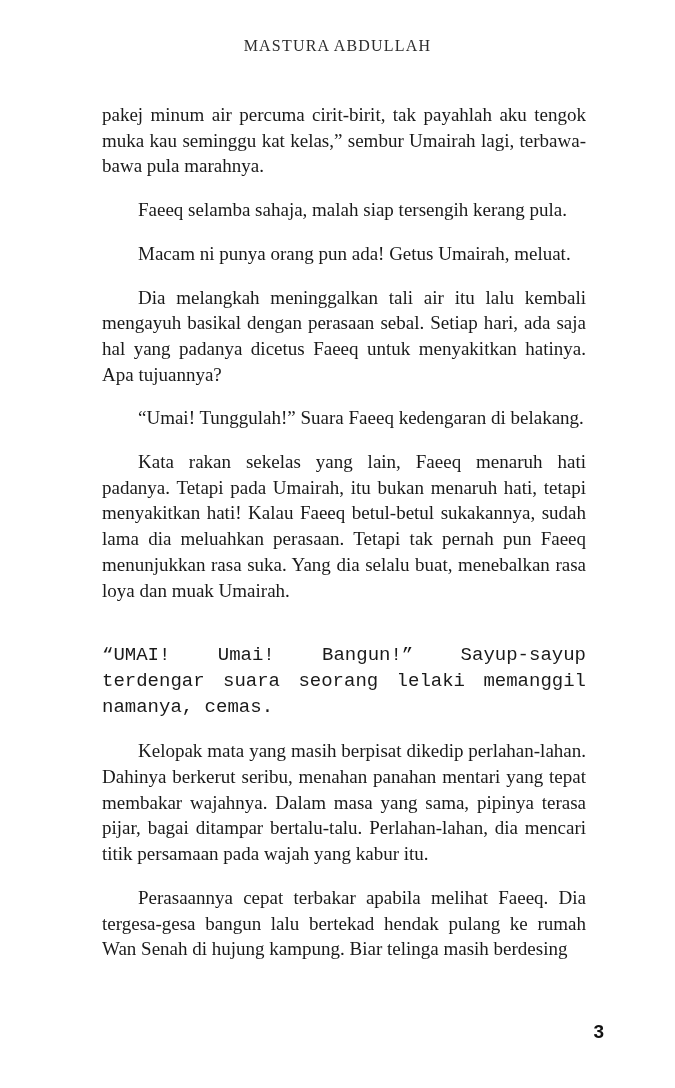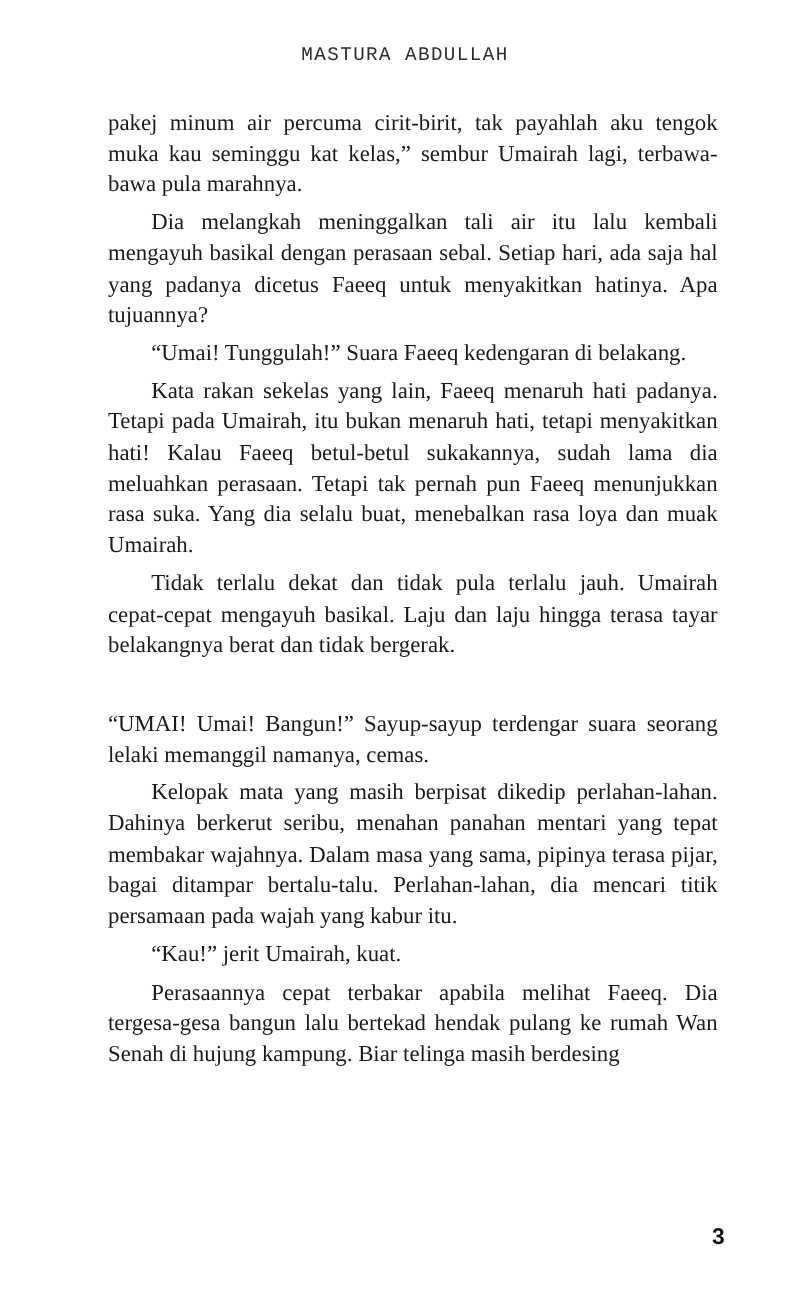--- a/index.html
+++ b/index.html
@@ -15,45 +15,46 @@
     overflow: hidden;
     font-family: "Liberation Serif", serif;
     color: #1a1a1a;
   }
   .running-head {
     position: absolute;
     top: 37px;
     left: 0;
     width: 675px;
     text-align: center;
-    font-family: Liberation Mono, monospace;
+    font-family: Liberation Serif, serif;
     font-size: 16px;
     font-weight: 400;
     letter-spacing: 1.2px;
     color: #2d2d2d;
   }
   .body-text {
     position: absolute;
     top: 84px;
     left: 84px;
     width: 520px;
     font-size: 19px;
     line-height: 25.7px;
     text-align: justify;
   }
   .body-text p {
-    margin: 6px;
+    margin: 18px;
     padding: 0;
     text-indent: 36px;
   }
   .body-text p.flush {
     text-indent: 0;
   }
   .body-text p.section-start {
     margin-top: 40px;
+    font-family: Liberation Mono, monospace;
   }
   .page-number {
     position: absolute;
     top: 1021px;
     left: 84px;
     width: 520px;
     text-align: right;
     font-family: "Liberation Sans", sans-serif;
     font-size: 19px;
     font-weight: 700;
@@ -62,25 +63,25 @@
 </style>
 </head>
 <body>
 
 <div class="page">
 
   <div class="running-head">MASTURA ABDULLAH</div>
 
   <main class="body-text">
     <p class="flush">pakej minum air percuma cirit-birit, tak payahlah aku tengok muka kau seminggu kat kelas,” sembur Umairah lagi, terbawa-bawa pula marahnya.</p>
+    <p>Faeeq selamba sahaja, malah siap tersengih kerang pula.</p>
+    <p>Macam ni punya orang pun ada! Getus Umairah, meluat.</p>
     <p>Dia melangkah meninggalkan tali air itu lalu kembali mengayuh basikal dengan perasaan sebal. Setiap hari, ada saja hal yang padanya dicetus Faeeq untuk menyakitkan hatinya.  Apa tujuannya?</p>
     <p>“Umai! Tunggulah!” Suara Faeeq kedengaran di belakang.</p>
     <p>Kata rakan sekelas yang lain, Faeeq menaruh hati padanya. Tetapi pada Umairah, itu bukan menaruh hati, tetapi menyakitkan hati! Kalau Faeeq betul-betul sukakannya, sudah lama dia meluahkan perasaan. Tetapi tak pernah pun Faeeq menunjukkan rasa suka. Yang dia selalu buat, menebalkan rasa loya dan muak Umairah.</p>
-    <p>Tidak terlalu dekat dan tidak pula terlalu jauh. Umairah cepat-cepat mengayuh basikal. Laju dan laju hingga terasa tayar belakangnya berat dan tidak bergerak.</p>
     <p class="flush section-start">“UMAI! Umai! Bangun!” Sayup-sayup terdengar suara seorang lelaki memanggil namanya, cemas.</p>
     <p>Kelopak mata yang masih berpisat dikedip perlahan-lahan. Dahinya berkerut seribu, menahan panahan mentari yang tepat membakar wajahnya. Dalam masa yang sama, pipinya terasa pijar, bagai ditampar bertalu-talu. Perlahan-lahan, dia mencari titik persamaan pada wajah yang kabur itu.</p>
-    <p>“Kau!” jerit Umairah, kuat.</p>
     <p>Perasaannya cepat terbakar apabila melihat Faeeq. Dia tergesa-gesa bangun lalu bertekad hendak pulang ke rumah Wan Senah di hujung kampung. Biar telinga masih berdesing</p>
   </main>
 
   <div class="page-number">3</div>
 
 </div>
 
 </body></html>

